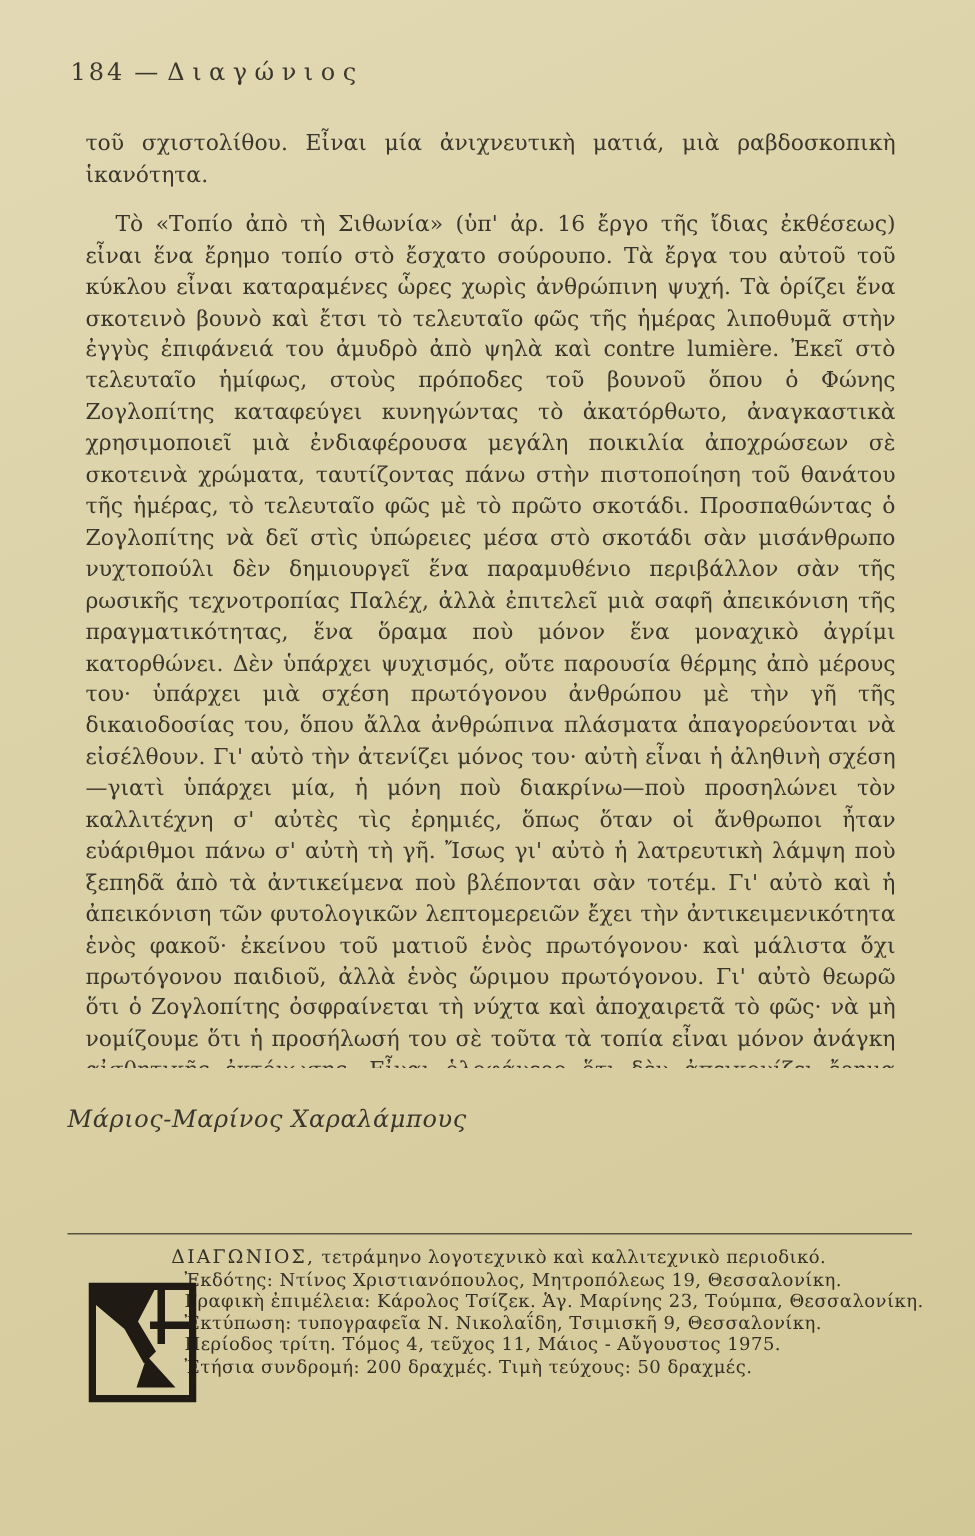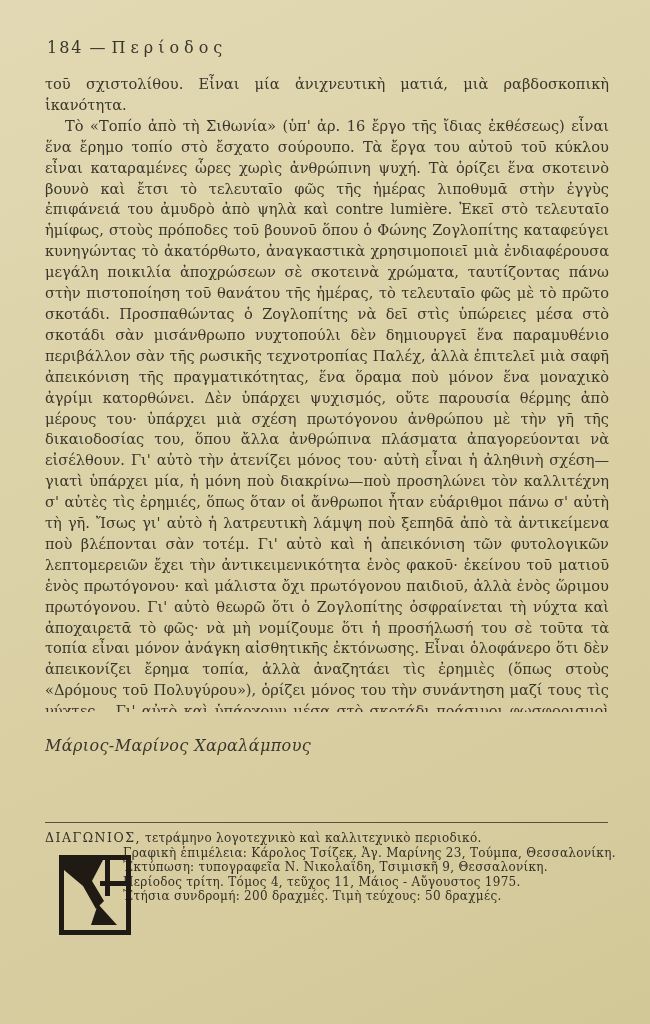--- a/index.html
+++ b/index.html
@@ -34,21 +34,21 @@
     top: 74px;
     left: 45px;
     width: 564px;
     height: 638px;
     overflow: hidden;
     font-size: 14.6px;
     line-height: 20.9px;
     text-align: justify;
     color: #3a362c;
   }
-  .article-text p { margin: 0; }
+  .article-text p { margin: 12px; }
   .article-text p.indented { text-indent: 20px; }
   .signature {
     position: absolute;
     top: 736px;
     left: 45px;
     width: 505px;
     font-style: italic;
     font-size: 16px;
     letter-spacing: 0.4px;
     color: #3a362c;
@@ -76,21 +76,21 @@
   .colophon {
     position: absolute;
     top: 831px;
     left: 45px;
     width: 575px;
     font-size: 12px;
     line-height: 14.6px;
     letter-spacing: 0.3px;
     color: #332f26;
   }
-  .colophon .first-line { white-space: nowrap; }
+  .colophon .first-line { white-space: nowrap; text-align: center; }
   .colophon .mag-name {
     letter-spacing: 1.5px;
     font-size: 12.5px;
   }
   .colophon .line {
     margin-left: 78px;
     white-space: nowrap;
   }
   .logo-box {
     position: absolute;
@@ -100,38 +100,39 @@
     height: 80px;
   }
   .logo-box svg { display: block; width: 100%; height: 100%; }
 </style>
 </head>
 <body>
 
 <div class="page">
 
   <div class="running-head">
-    <span class="pagenum">184</span><span class="sep">—</span><span class="journal">Περίοδος</span>
+    <span class="pagenum">184</span><span class="sep">—</span><span class="journal">Διαγώνιος</span>
   </div>
 
   <div class="article-text">
     <p>τοῦ σχιστολίθου. Εἶναι μία ἀνιχνευτικὴ ματιά, μιὰ ραβδοσκοπικὴ ἱκανότητα.</p>
     <p class="indented">Τὸ «Τοπίο ἀπὸ τὴ Σιθωνία» (ὑπ' ἀρ. 16 ἔργο τῆς ἴδιας ἐκθέσεως) εἶναι ἕνα ἔρημο τοπίο στὸ ἔσχατο σούρουπο. Τὰ ἔργα του αὐτοῦ τοῦ κύκλου εἶναι καταραμένες ὧρες χωρὶς ἀνθρώπινη ψυχή. Τὰ ὁρίζει ἕνα σκοτεινὸ βουνὸ καὶ ἔτσι τὸ τελευταῖο φῶς τῆς ἡμέρας λιποθυμᾶ στὴν ἐγγὺς ἐπιφάνειά του ἀμυδρὸ ἀπὸ ψηλὰ καὶ contre lumière. Ἐκεῖ στὸ τελευταῖο ἡμίφως, στοὺς πρόποδες τοῦ βουνοῦ ὅπου ὁ Φώνης Ζογλοπίτης καταφεύγει κυνηγώντας τὸ ἀκατόρθωτο, ἀναγκαστικὰ χρησιμοποιεῖ μιὰ ἐνδιαφέρουσα μεγάλη ποικιλία ἀποχρώσεων σὲ σκοτεινὰ χρώματα, ταυτίζοντας πάνω στὴν πιστοποίηση τοῦ θανάτου τῆς ἡμέρας, τὸ τελευταῖο φῶς μὲ τὸ πρῶτο σκοτάδι. Προσπαθώντας ὁ Ζογλοπίτης νὰ δεῖ στὶς ὑπώρειες μέσα στὸ σκοτάδι σὰν μισάνθρωπο νυχτοπούλι δὲν δημιουργεῖ ἕνα παραμυθένιο περιβάλλον σὰν τῆς ρωσικῆς τεχνοτροπίας Παλέχ, ἀλλὰ ἐπιτελεῖ μιὰ σαφῆ ἀπεικόνιση τῆς πραγματικότητας, ἕνα ὅραμα ποὺ μόνον ἕνα μοναχικὸ ἀγρίμι κατορθώνει. Δὲν ὑπάρχει ψυχισμός, οὔτε παρουσία θέρμης ἀπὸ μέρους του· ὑπάρχει μιὰ σχέση πρωτόγονου ἀνθρώπου μὲ τὴν γῆ τῆς δικαιοδοσίας του, ὅπου ἄλλα ἀνθρώπινα πλάσματα ἀπαγορεύονται νὰ εἰσέλθουν. Γι' αὐτὸ τὴν ἀτενίζει μόνος του· αὐτὴ εἶναι ἡ ἀληθινὴ σχέση—γιατὶ ὑπάρχει μία, ἡ μόνη ποὺ διακρίνω—ποὺ προσηλώνει τὸν καλλιτέχνη σ' αὐτὲς τὶς ἐρημιές, ὅπως ὅταν οἱ ἄνθρωποι ἦταν εὐάριθμοι πάνω σ' αὐτὴ τὴ γῆ. Ἴσως γι' αὐτὸ ἡ λατρευτικὴ λάμψη ποὺ ξεπηδᾶ ἀπὸ τὰ ἀντικείμενα ποὺ βλέπονται σὰν τοτέμ. Γι' αὐτὸ καὶ ἡ ἀπεικόνιση τῶν φυτολογικῶν λεπτομερειῶν ἔχει τὴν ἀντικειμενικότητα ἑνὸς φακοῦ· ἐκείνου τοῦ ματιοῦ ἑνὸς πρωτόγονου· καὶ μάλιστα ὄχι πρωτόγονου παιδιοῦ, ἀλλὰ ἑνὸς ὥριμου πρωτόγονου. Γι' αὐτὸ θεωρῶ ὅτι ὁ Ζογλοπίτης ὀσφραίνεται τὴ νύχτα καὶ ἀποχαιρετᾶ τὸ φῶς· νὰ μὴ νομίζουμε ὅτι ἡ προσήλωσή του σὲ τοῦτα τὰ τοπία εἶναι μόνον ἀνάγκη αἰσθητικῆς ἐκτόνωσης. Εἶναι ὁλοφάνερο ὅτι δὲν ἀπεικονίζει ἔρημα τοπία, ἀλλὰ ἀναζητάει τὶς ἐρημιὲς (ὅπως στοὺς «Δρόμους τοῦ Πολυγύρου»), ὁρίζει μόνος του τὴν συνάντηση μαζί τους τὶς νύχτες... Γι' αὐτὸ καὶ ὑπάρχουν μέσα στὸ σκοτάδι πράσινοι φωσφορισμοὶ γύρω στὶς μεμονωμένες συστάδες τῶν δέντρων ποὺ φανερώνουν μία πυρετώδη κίνηση χωρὶς καμία παρουσία πλασμάτων, ἄγνωστη σὲ μᾶς, ἀλλὰ γνωστὴ καὶ σίγουρη στὸν ἰχνηλάτη πρωτόγονο, ποὺ καταφεύγει στοὺς πρόποδες τῶν λόφων γιὰ ἀνεξακρίβωτες ἱεροτελεστίες **.</p>
   </div>
 
   <div class="signature">Μάριος-Μαρίνος Χαραλάμπους</div>
 
 
   <hr class="colophon-rule">
 
   <div class="colophon">
     <div class="first-line">
       <span class="mag-name">ΔΙΑΓΩΝΙΟΣ,</span>
       <span>τετράμηνο λογοτεχνικὸ καὶ καλλιτεχνικὸ περιοδικό.</span>
     </div>
+    <div class="line">Ἐκδότης: Ντίνος Χριστιανόπουλος, Μητροπόλεως 19, Θεσσαλονίκη.</div>
     <div class="line">Γραφικὴ ἐπιμέλεια: Κάρολος Τσίζεκ. Ἁγ. Μαρίνης 23, Τούμπα, Θεσσαλονίκη.</div>
     <div class="line">Ἐκτύπωση: τυπογραφεῖα Ν. Νικολαΐδη, Τσιμισκῆ 9, Θεσσαλονίκη.</div>
     <div class="line">Περίοδος τρίτη. Τόμος 4, τεῦχος 11, Μάιος - Αὔγουστος 1975.</div>
     <div class="line">Ἐτήσια συνδρομή: 200 δραχμές. Τιμὴ τεύχους: 50 δραχμές.</div>
 
     <div class="logo-box">
       <svg viewBox="0 0 72 80" xmlns="http://www.w3.org/2000/svg">
         <rect x="2.5" y="2.5" width="67" height="75" fill="none" stroke="#1f1b14" stroke-width="5"></rect>
 
         <path d="M5,5 L44,5 L33,26 L45,46 L37,54 L24,31 L5,15 Z" fill="#1f1b14"></path>

